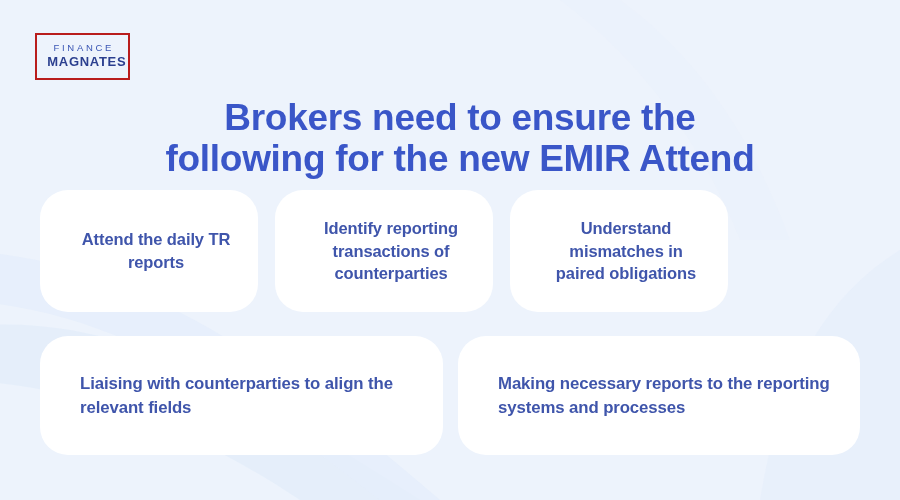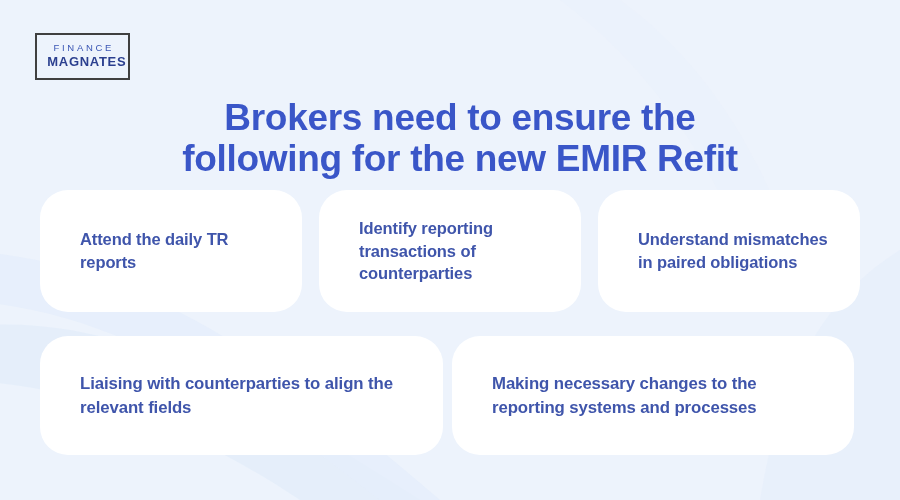--- a/index.html
+++ b/index.html
@@ -31,21 +31,21 @@
     pointer-events: none;
   }
 
   
   .logo-box {
     position: absolute;
     left: 35px;
     top: 33px;
     width: 95px;
     height: 47px;
-    border: 2px solid #404040;
+    border: 2px solid #b91c1c;
     box-sizing: border-box;
     display: flex;
     flex-direction: column;
     align-items: center;
     justify-content: center;
     background: transparent;
   }
   .logo-line1 {
     font-size: 9.5px;
     letter-spacing: 2.7px;
@@ -79,30 +79,31 @@
   }
 
   
   .cards-row {
     position: absolute;
     display: flex;
   }
   .row-1 {
     left: 40px;
     top: 190px;
-    width: 820px;
+    width: 688px;
     height: 122px;
     gap: 17px;
+    text-align: center;
   }
   .row-2 {
     left: 40px;
     top: 336px;
     width: 820px;
     height: 119px;
-    gap: 9px;
+    gap: 15px;
   }
 
   .card {
     background: #ffffff;
     border-radius: 28px;
     box-sizing: border-box;
     display: flex;
     align-items: center;
     padding: 0 26px 0 40px;
   }
@@ -132,36 +133,36 @@
     <path d="M -60 250 C 140 250 300 380 440 500 L 380 500 C 240 390 100 300 -60 300 Z" fill="#e5eefb" opacity="0.8"></path>
     <path d="M 900 250 C 820 300 780 380 760 500 L 900 500 Z" fill="#e6eefb" opacity="0.7"></path>
     <path d="M 560 0 C 640 60 700 140 740 240 L 790 240 C 750 130 690 50 620 0 Z" fill="#e9f0fc" opacity="0.55"></path>
   </svg>
 
   <div class="logo-box">
     <span class="logo-line1">FINANCE</span>
     <span class="logo-line2">MAGNATES</span>
   </div>
 
-  <h1 class="title">Brokers need to ensure the following for the new EMIR Refit</h1>
+  <h1 class="title">Brokers need to ensure the following for the new EMIR Attend</h1>
 
   <div class="cards-row row-1">
     <div class="card">
       <span class="card-text">Attend the daily TR reports</span>
     </div>
     <div class="card">
       <span class="card-text">Identify reporting transactions of counterparties</span>
     </div>
     <div class="card">
       <span class="card-text">Understand mismatches in paired obligations</span>
     </div>
   </div>
 
   <div class="cards-row row-2">
     <div class="card card-wide-left">
       <span class="card-text">Liaising with counterparties to align the relevant fields</span>
     </div>
     <div class="card card-wide-right">
-      <span class="card-text">Making necessary changes to the reporting systems and processes</span>
+      <span class="card-text">Making necessary reports to the reporting systems and processes</span>
     </div>
   </div>
 
 </div>
 
 </body></html>

